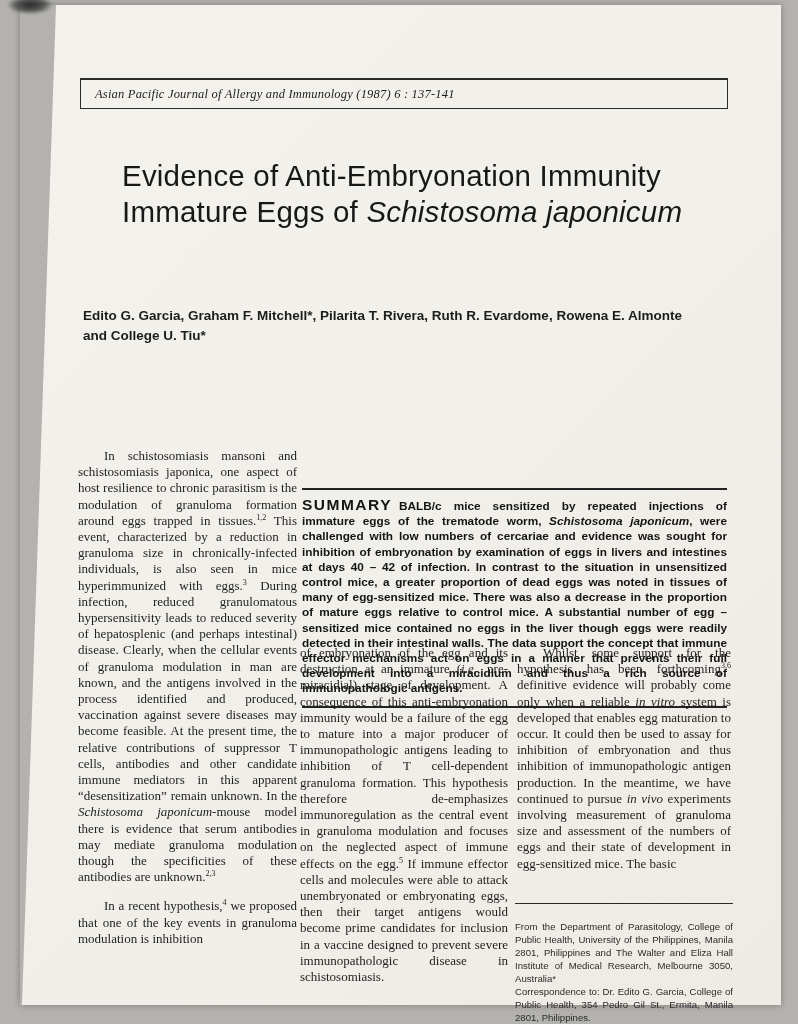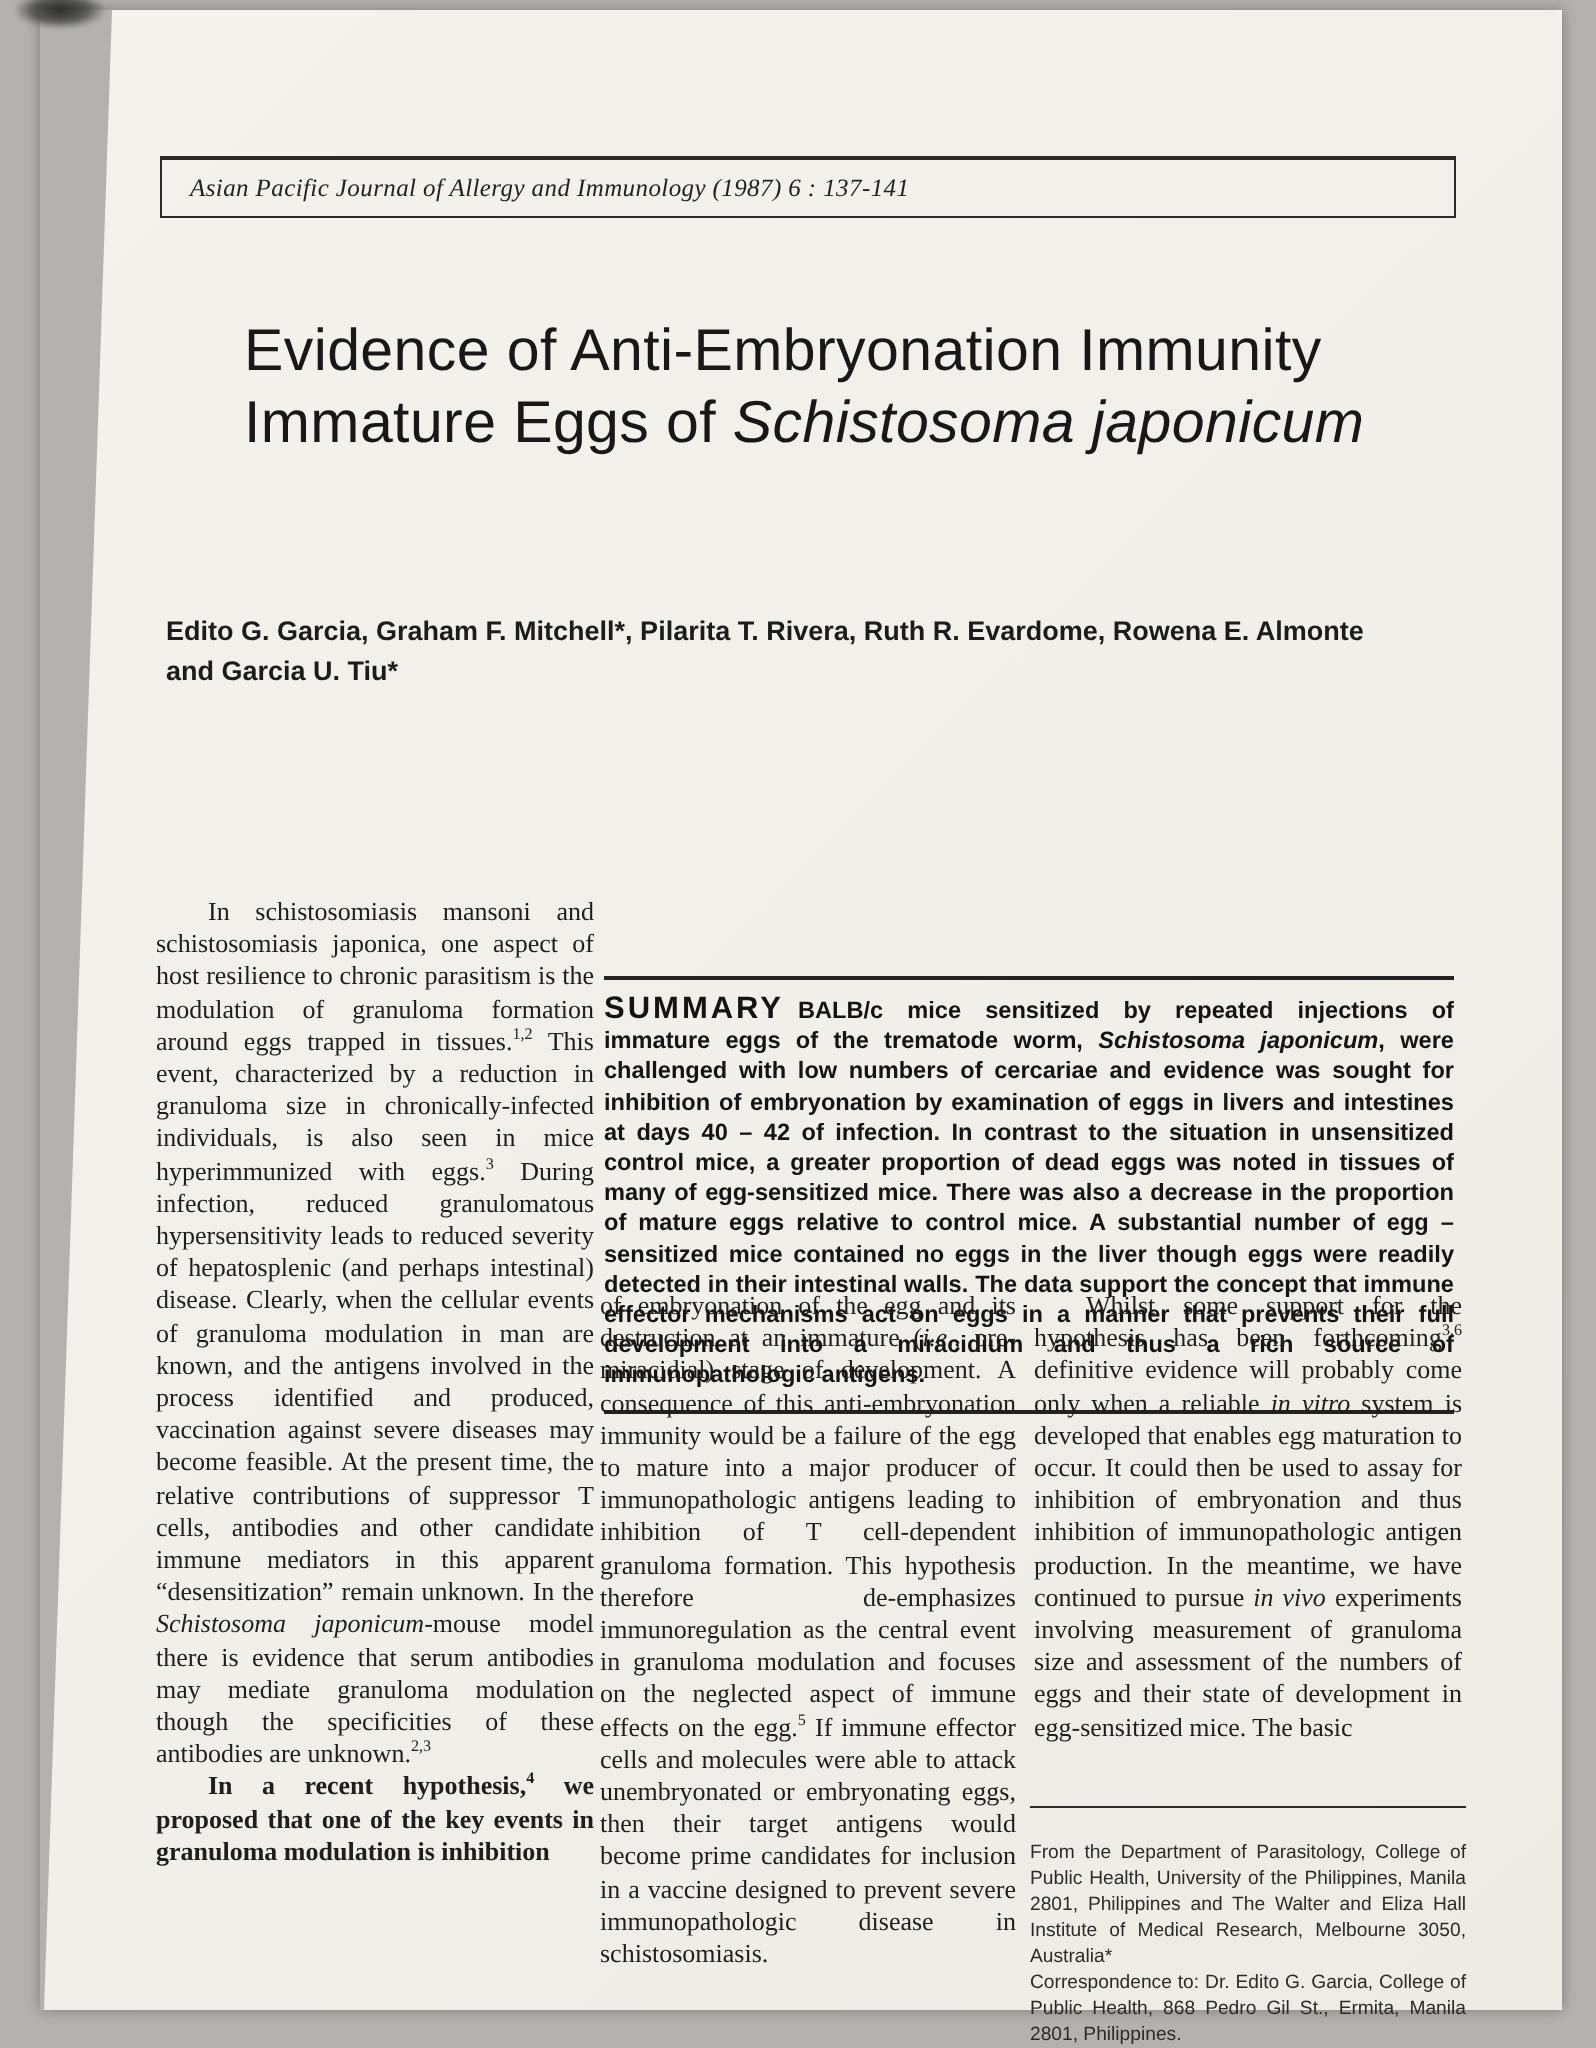--- a/index.html
+++ b/index.html
@@ -48,21 +48,21 @@
     position:absolute;left:63px;top:301px;width:660px;
     font-size:13.5px;font-weight:bold;line-height:19.5px;color:#1c1c1c;
   }
   .col{
     position:absolute;
     font-family:"Liberation Serif",serif;
     font-size:13px;line-height:16.2px;color:#1e1e1e;
     text-align:justify;
   }
   .col p{margin:0;text-indent:26px;}
-  .col p + p{font-weight:bold;}
+  .col p + p{margin-top:13px;}
   .col p.noindent{text-indent:0;}
   .col sup{font-size:.62em;line-height:0;}
   .col-left{left:58px;top:443px;width:219px;}
   .col-mid{left:280px;top:640px;width:208px;}
   .col-right{left:497px;top:640px;width:214px;}
   .summary{
     position:absolute;left:282px;top:447px;width:425px;
     border-top:2px solid #222;border-bottom:2px solid #222;
     padding:7px 0 9px 0;
     font-size:11.8px;font-weight:bold;line-height:15.2px;color:#141414;
@@ -92,21 +92,21 @@
     <span class="journal-line">Asian Pacific Journal of Allergy and Immunology (1987) 6 : 137-141</span>
   </div>
 
   <div class="title">
     <div>Evidence of Anti-Embryonation Immunity</div>
     <div><span>Immature Eggs of </span><span class="sp">Schistosoma japonicum</span></div>
   </div>
 
   <div class="authors">
     <div>Edito G. Garcia, Graham F. Mitchell*, Pilarita T. Rivera, Ruth R. Evardome, Rowena E. Almonte</div>
-    <div>and Garcia U. Tiu*</div>
+    <div>and College U. Tiu*</div>
   </div>
 
   <div class="col col-left">
     <p>In schistosomiasis mansoni and schistosomiasis japonica, one aspect of host resilience to chronic parasitism is the modulation of granuloma formation around eggs trapped in tissues.<sup>1,2</sup> This event, characterized by a reduction in granuloma size in chronically-infected individuals, is also seen in mice hyperimmunized with eggs.<sup>3</sup> During infection, reduced granulomatous hypersensitivity leads to reduced severity of hepatosplenic (and perhaps intestinal) disease. Clearly, when the cellular events of granuloma modulation in man are known, and the antigens involved in the process identified and produced, vaccination against severe diseases may become feasible. At the present time, the relative contributions of suppressor T cells, antibodies and other candidate immune mediators in this apparent “desensitization” remain unknown. In the <i>Schistosoma japonicum</i>-mouse model there is evidence that serum antibodies may mediate granuloma modulation though the specificities of these antibodies are unknown.<sup>2,3</sup></p>
     <p>In a recent hypothesis,<sup>4</sup> we proposed that one of the key events in granuloma modulation is inhibition</p>
   </div>
 
   <div class="summary">
     <span class="label">SUMMARY</span><span>BALB/c mice sensitized by repeated injections of immature eggs of the trematode worm, <i>Schistosoma japonicum</i>, were challenged with low numbers of cercariae and evidence was sought for inhibition of embryonation by examination of eggs in livers and intestines at days 40 – 42 of infection. In contrast to the situation in unsensitized control mice, a greater proportion of dead eggs was noted in tissues of many of egg-sensitized mice. There was also a decrease in the proportion of mature eggs relative to control mice. A substantial number of egg – sensitized mice contained no eggs in the liver though eggs were readily detected in their intestinal walls. The data support the concept that immune effector mechanisms act on eggs in a manner that prevents their full development into a miracidium and thus a rich source of immunopathologic antigens.</span>
   </div>
@@ -114,17 +114,17 @@
   <div class="col col-mid">
     <p class="noindent">of embryonation of the egg and its destruction at an immature (<i>i.e.,</i> pre-miracidial) stage of development. A consequence of this anti-embryonation immunity would be a failure of the egg to mature into a major producer of immunopathologic antigens leading to inhibition of T cell-dependent granuloma formation. This hypothesis therefore de-emphasizes immunoregulation as the central event in granuloma modulation and focuses on the neglected aspect of immune effects on the egg.<sup>5</sup> If immune effector cells and molecules were able to attack unembryonated or embryonating eggs, then their target antigens would become prime candidates for inclusion in a vaccine designed to prevent severe immunopathologic disease in schistosomiasis.</p>
   </div>
 
   <div class="col col-right">
     <p>Whilst some support for the hypothesis has been forthcoming<sup>3,6</sup> definitive evidence will probably come only when a reliable <i>in vitro</i> system is developed that enables egg maturation to occur. It could then be used to assay for inhibition of embryonation and thus inhibition of immunopathologic antigen production. In the meantime, we have continued to pursue <i>in vivo</i> experiments involving measurement of granuloma size and assessment of the numbers of eggs and their state of development in egg-sensitized mice. The basic</p>
   </div>
 
   <div class="footnote">
     <div>From the Department of Parasitology, College of Public Health, University of the Philippines, Manila 2801, Philippines and The Walter and Eliza Hall Institute of Medical Research, Melbourne 3050, Australia*</div>
-    <div>Correspondence to: Dr. Edito G. Garcia, College of Public Health, 868 Pedro Gil St., Ermita, Manila 2801, Philippines.</div>
+    <div>Correspondence to: Dr. Edito G. Garcia, College of Public Health, 354 Pedro Gil St., Ermita, Manila 2801, Philippines.</div>
   </div>
 </div>
 
 <div class="smudge"></div>
 
 </body></html>

